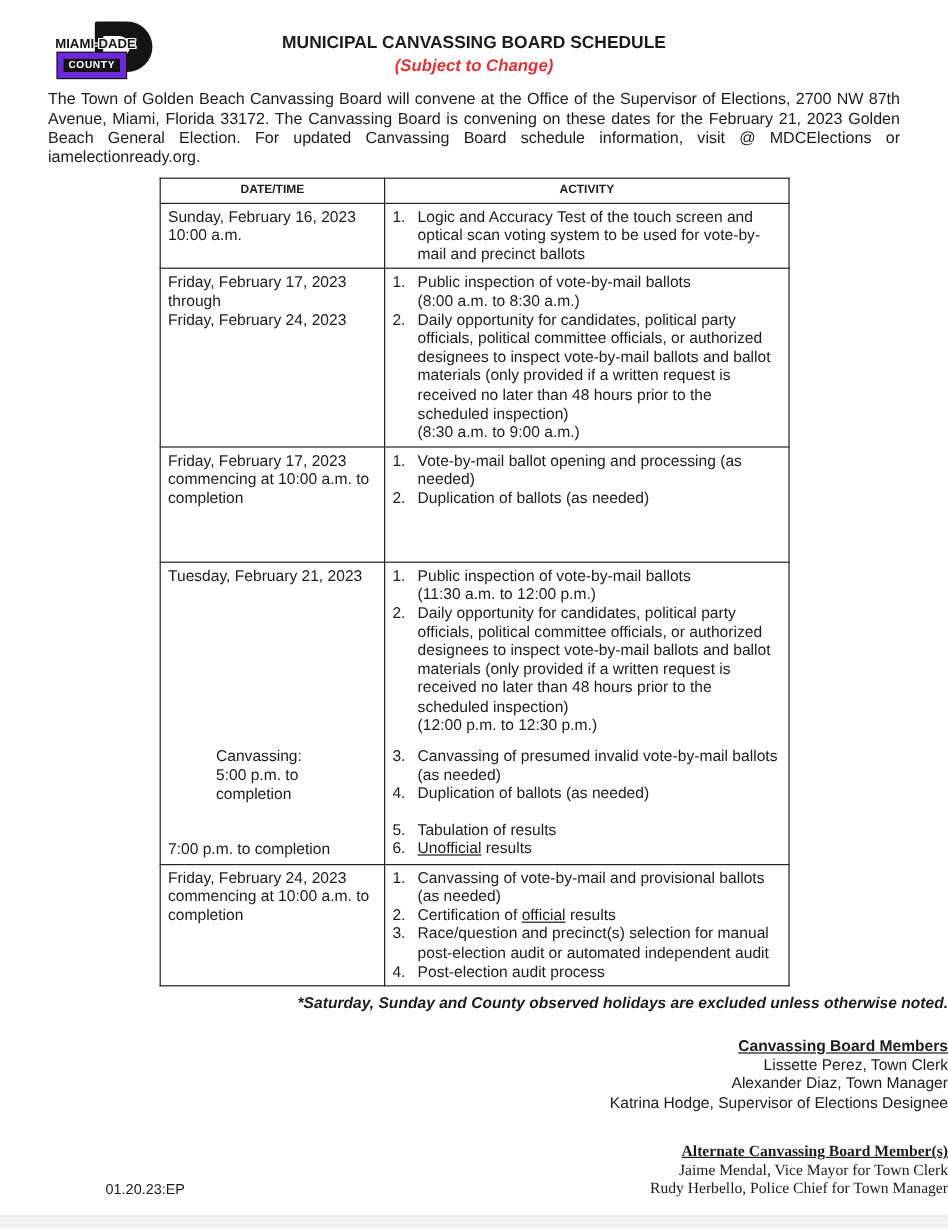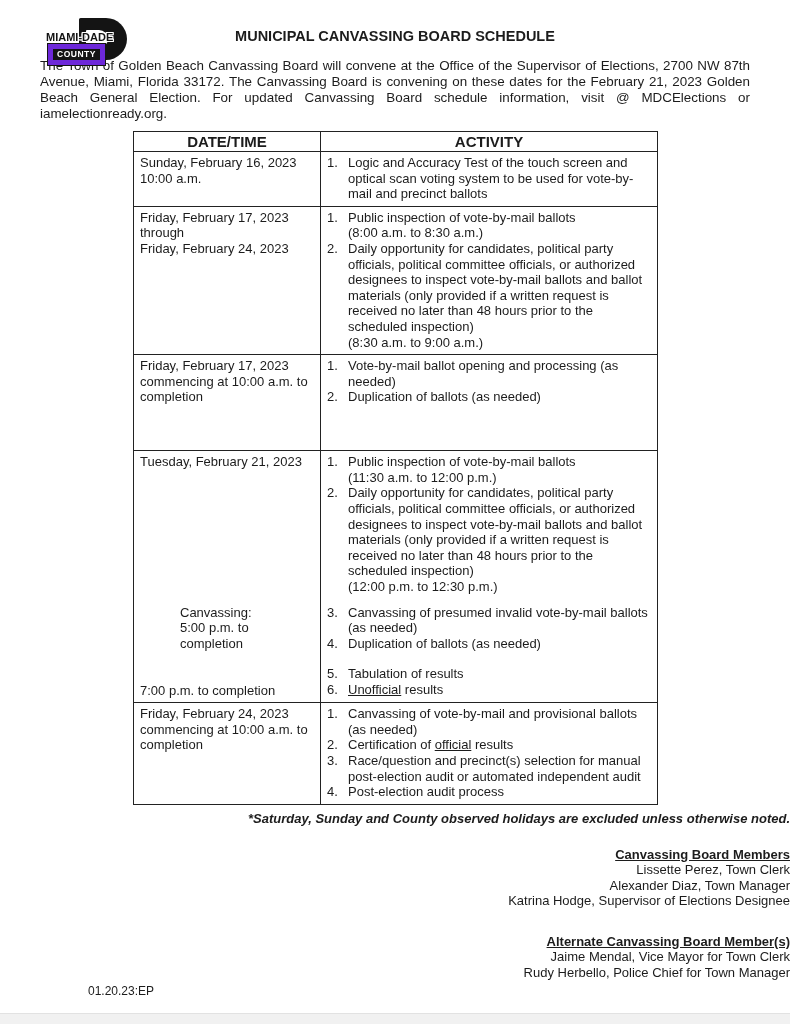--- a/index.html
+++ b/index.html
@@ -34,57 +34,58 @@
   .subtitle { color: #e03237; font-style: italic; font-size: 14px; margin-top: 1px; }
 
   
   .intro { margin: 13px 40px 0 40px; text-align: justify;
            font-size: 13.4px; line-height: 16px; }
 
   
   table.schedule { margin: 9px 0 0 133px; width: 524px; border-collapse: collapse;
                    font-size: 13px; line-height: 15.6px; table-layout: fixed; }
   .schedule th, .schedule td { border: 1.5px solid #222222; }
-  .schedule th { padding: 2px 4px; font-size: 15px; text-align: center; }
+  .schedule th { padding: 2px 4px; font-size: 10px; text-align: center; }
   .schedule td { vertical-align: top; padding: 3px 5px 4px 6px; }
   .date-line { white-space: normal; }
   .act { display: flex; align-items: flex-start; }
   .act .n { flex: none; width: 21px; }
   .act .t { flex: 1; min-width: 0; }
   .ul { text-decoration: underline; }
   tr.r3 td { height: 88px; }
   .r4-block2 { margin-top: 135px; margin-left: 40px; }
   .r4-block3 { margin-top: 31px; }
   .r4-actblock2 { margin-top: 10px; }
   .r4-actblock3 { margin-top: 15px; }
 
   
   .note { text-align: right; font-weight: bold; font-style: italic;
           font-size: 13px; margin-top: 6px; }
   .members { text-align: right; font-size: 13px; line-height: 15.5px; margin-top: 21px; }
-  .members.alt { margin-top: 25px; }
+  .members.alt { margin-top: 25px; font-family: Liberation Serif, serif; }
   .members .heading { font-weight: bold; text-decoration: underline; }
 
   .footer-code { position: absolute; left: 88px; top: 984px; font-size: 12px; }
   .bottom-edge { position: absolute; left: 0; bottom: 0; width: 100%; height: 10px;
                  background: #f1f1f1; border-top: 1px solid #e2e2e2; }
 </style>
 </head>
 <body>
 
 <div class="logo">
   <div class="logo-d">
     <div class="logo-d-hole"></div>
   </div>
   <div class="logo-text">MIAMI-DADE</div>
   <div class="logo-county">COUNTY</div>
 </div>
 
 <div class="titles">
   <div>MUNICIPAL CANVASSING BOARD SCHEDULE</div>
+  <div class="subtitle">(Subject to Change)</div>
 </div>
 
 <p class="intro">The Town of Golden Beach Canvassing Board will convene at the Office of the Supervisor of Elections, 2700 NW 87th Avenue, Miami, Florida 33172.  The Canvassing Board is convening on these dates for the February 21, 2023 Golden Beach General Election. For updated Canvassing Board schedule information, visit @ MDCElections or iamelectionready.org.</p>
 
 <table class="schedule">
   <colgroup>
       <col style="width:187px">
       <col style="width:337px">
     </colgroup>
   <thead>

